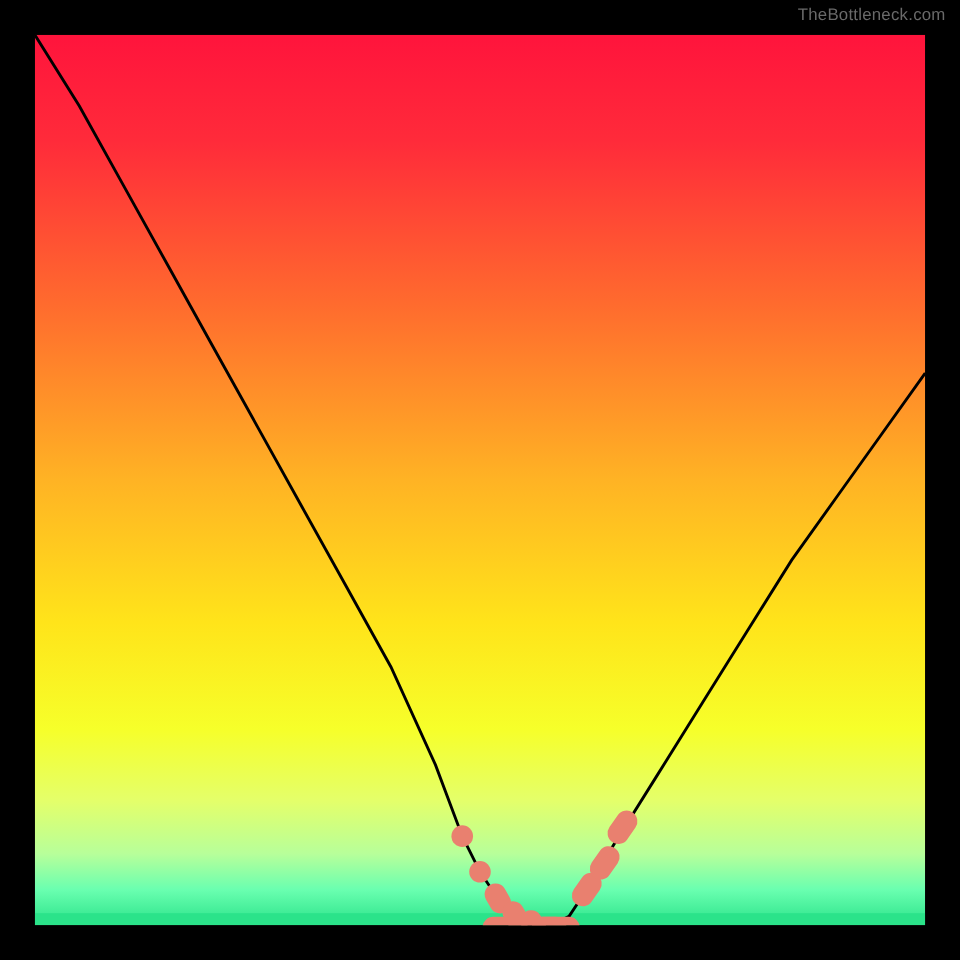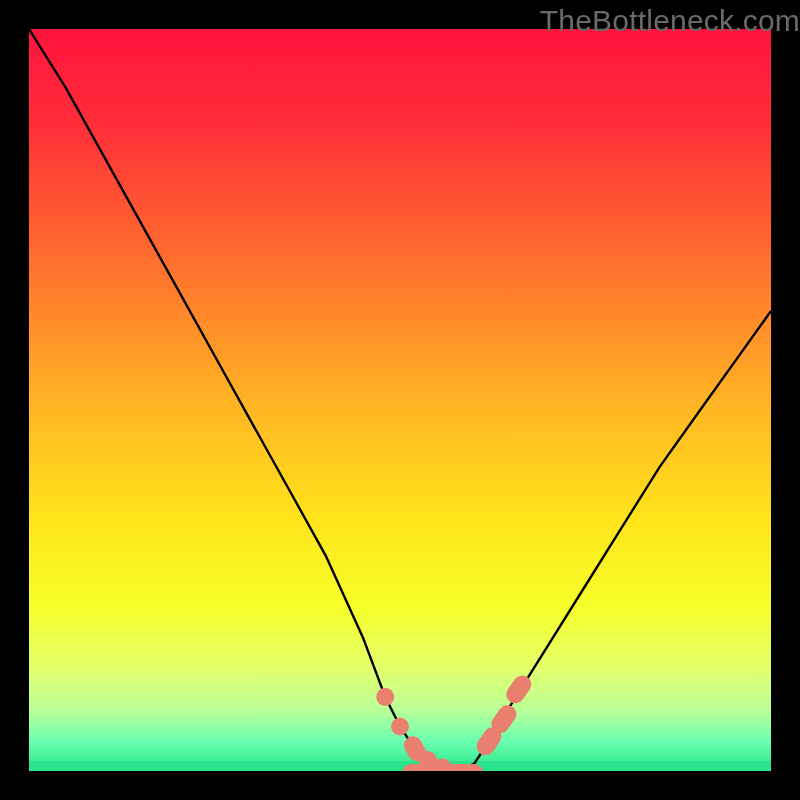--- a/index.html
+++ b/index.html
@@ -12,23 +12,23 @@
     overflow: hidden;
   }
   .stage {
     position: relative;
     width: 800px;
     height: 800px;
   }
   .attribution {
     position: absolute;
     top: 4px;
-    right: 0;
+    right: 12px;
     color: #6a6a6a;
-    font-size: 30px;
+    font-size: 14px;
     font-weight: 400;
     letter-spacing: 0.2px;
     user-select: none;
   }
   svg {
     display: block;
   }
 </style>
 </head>
 <body>

